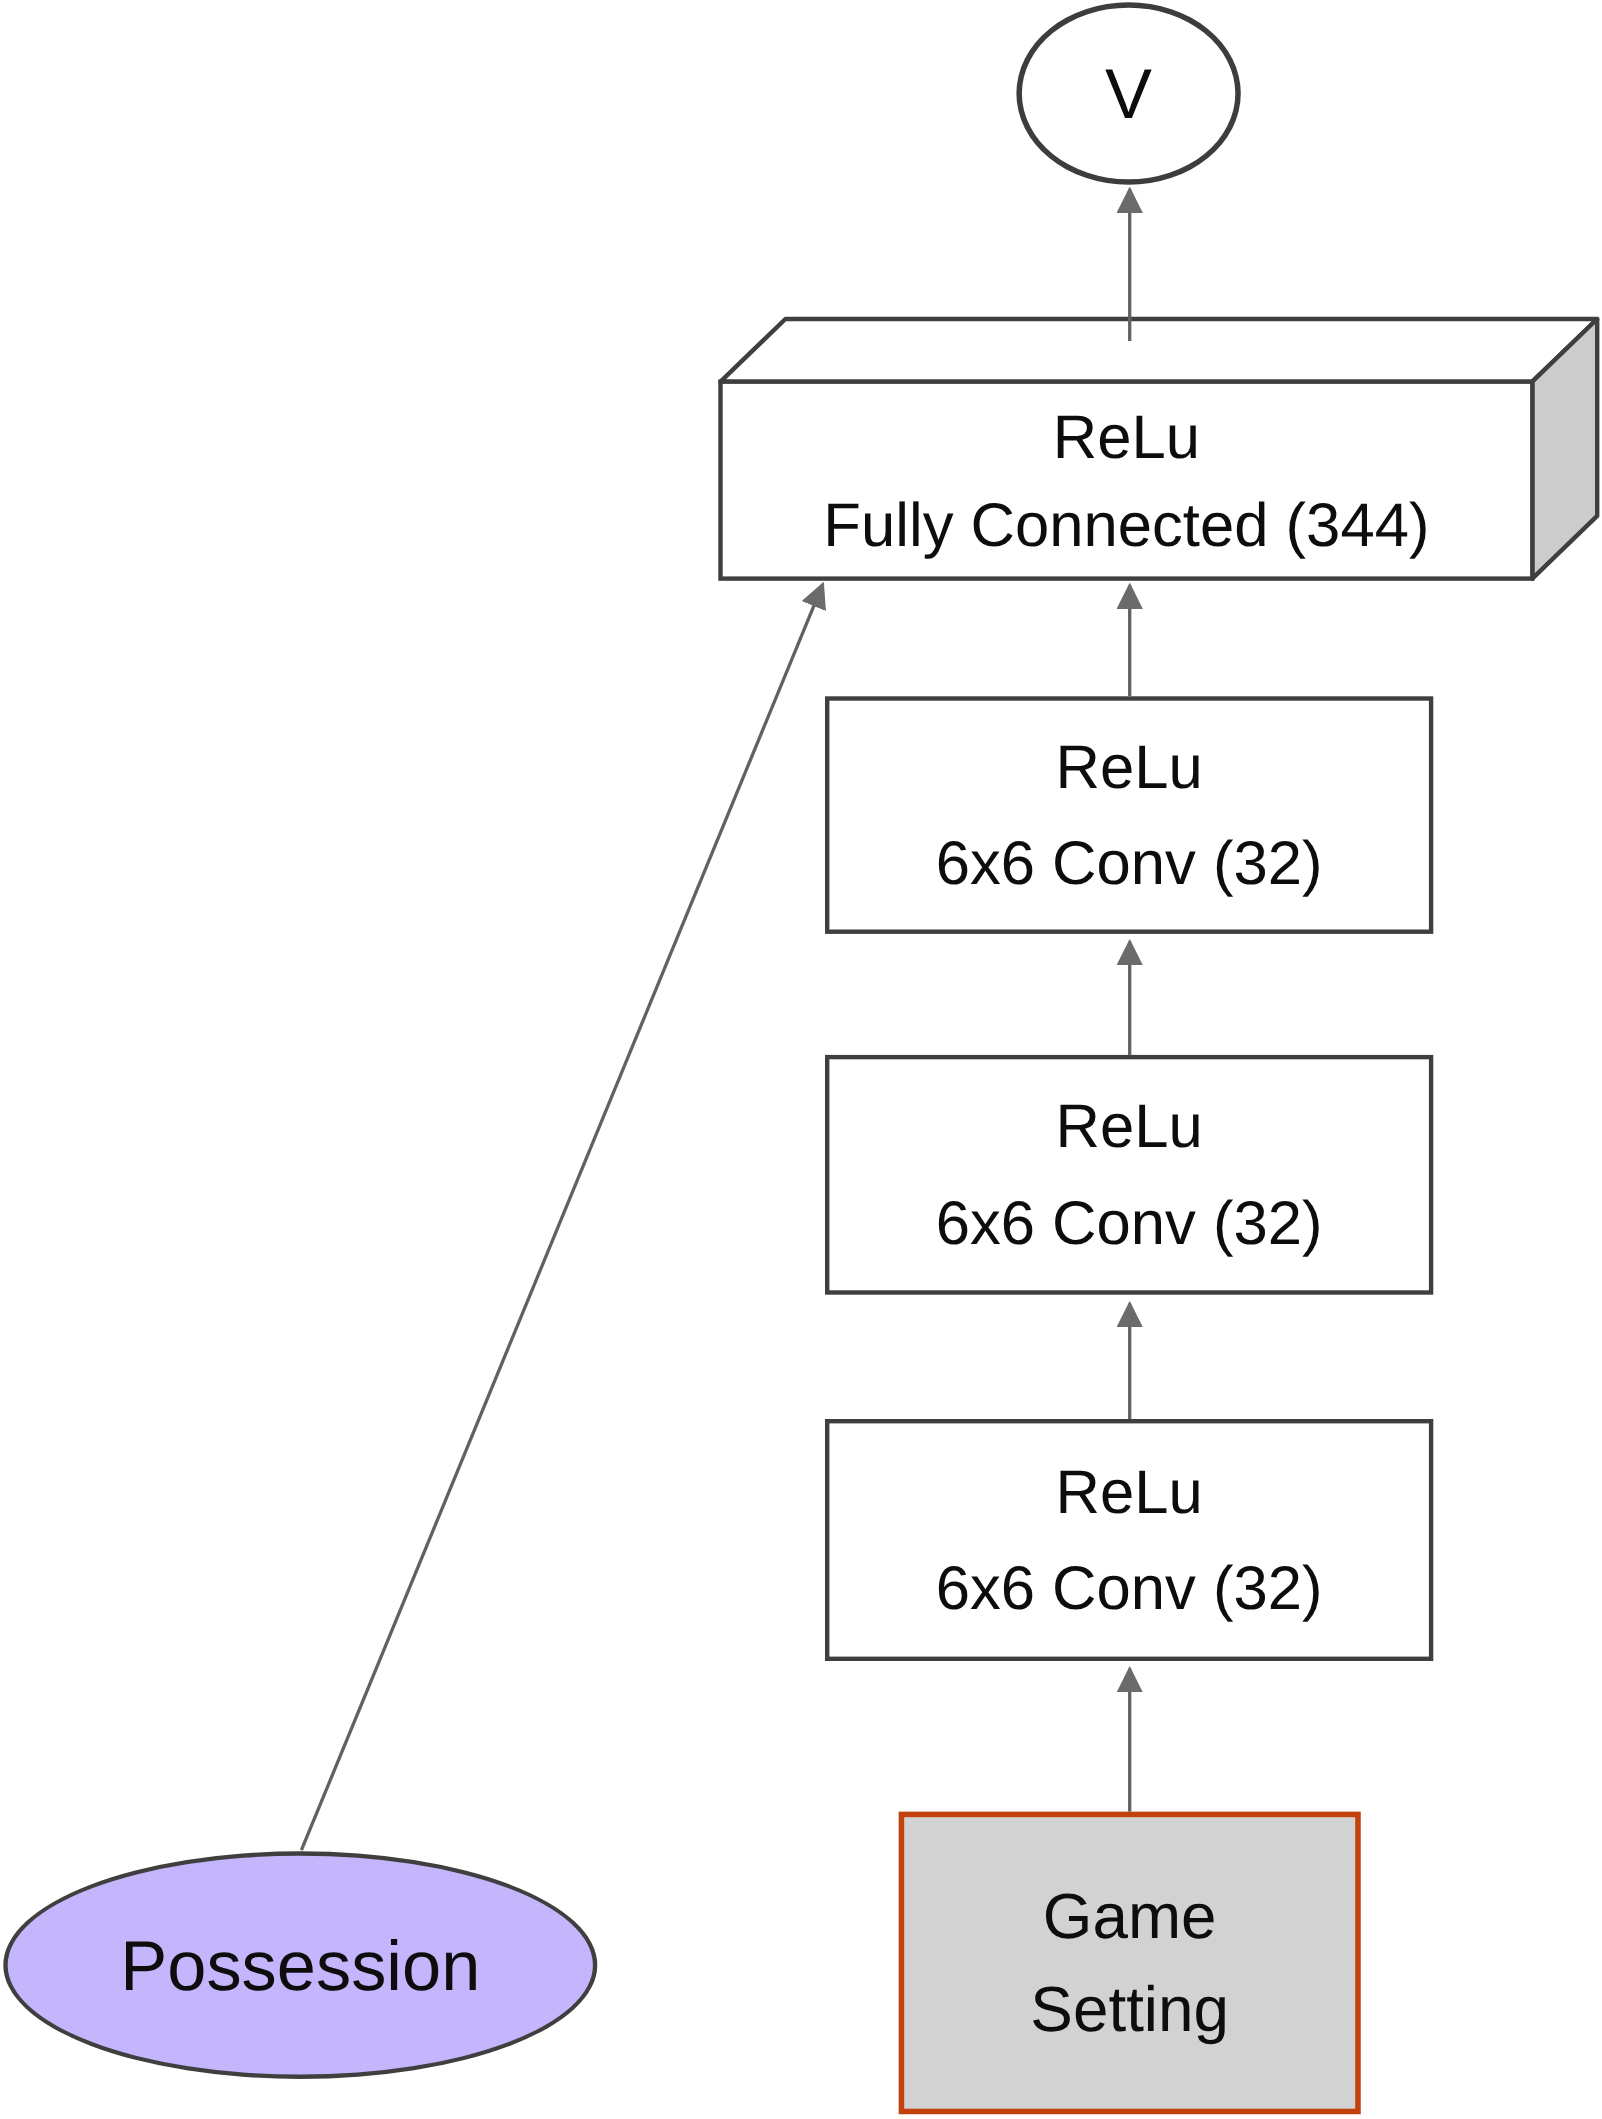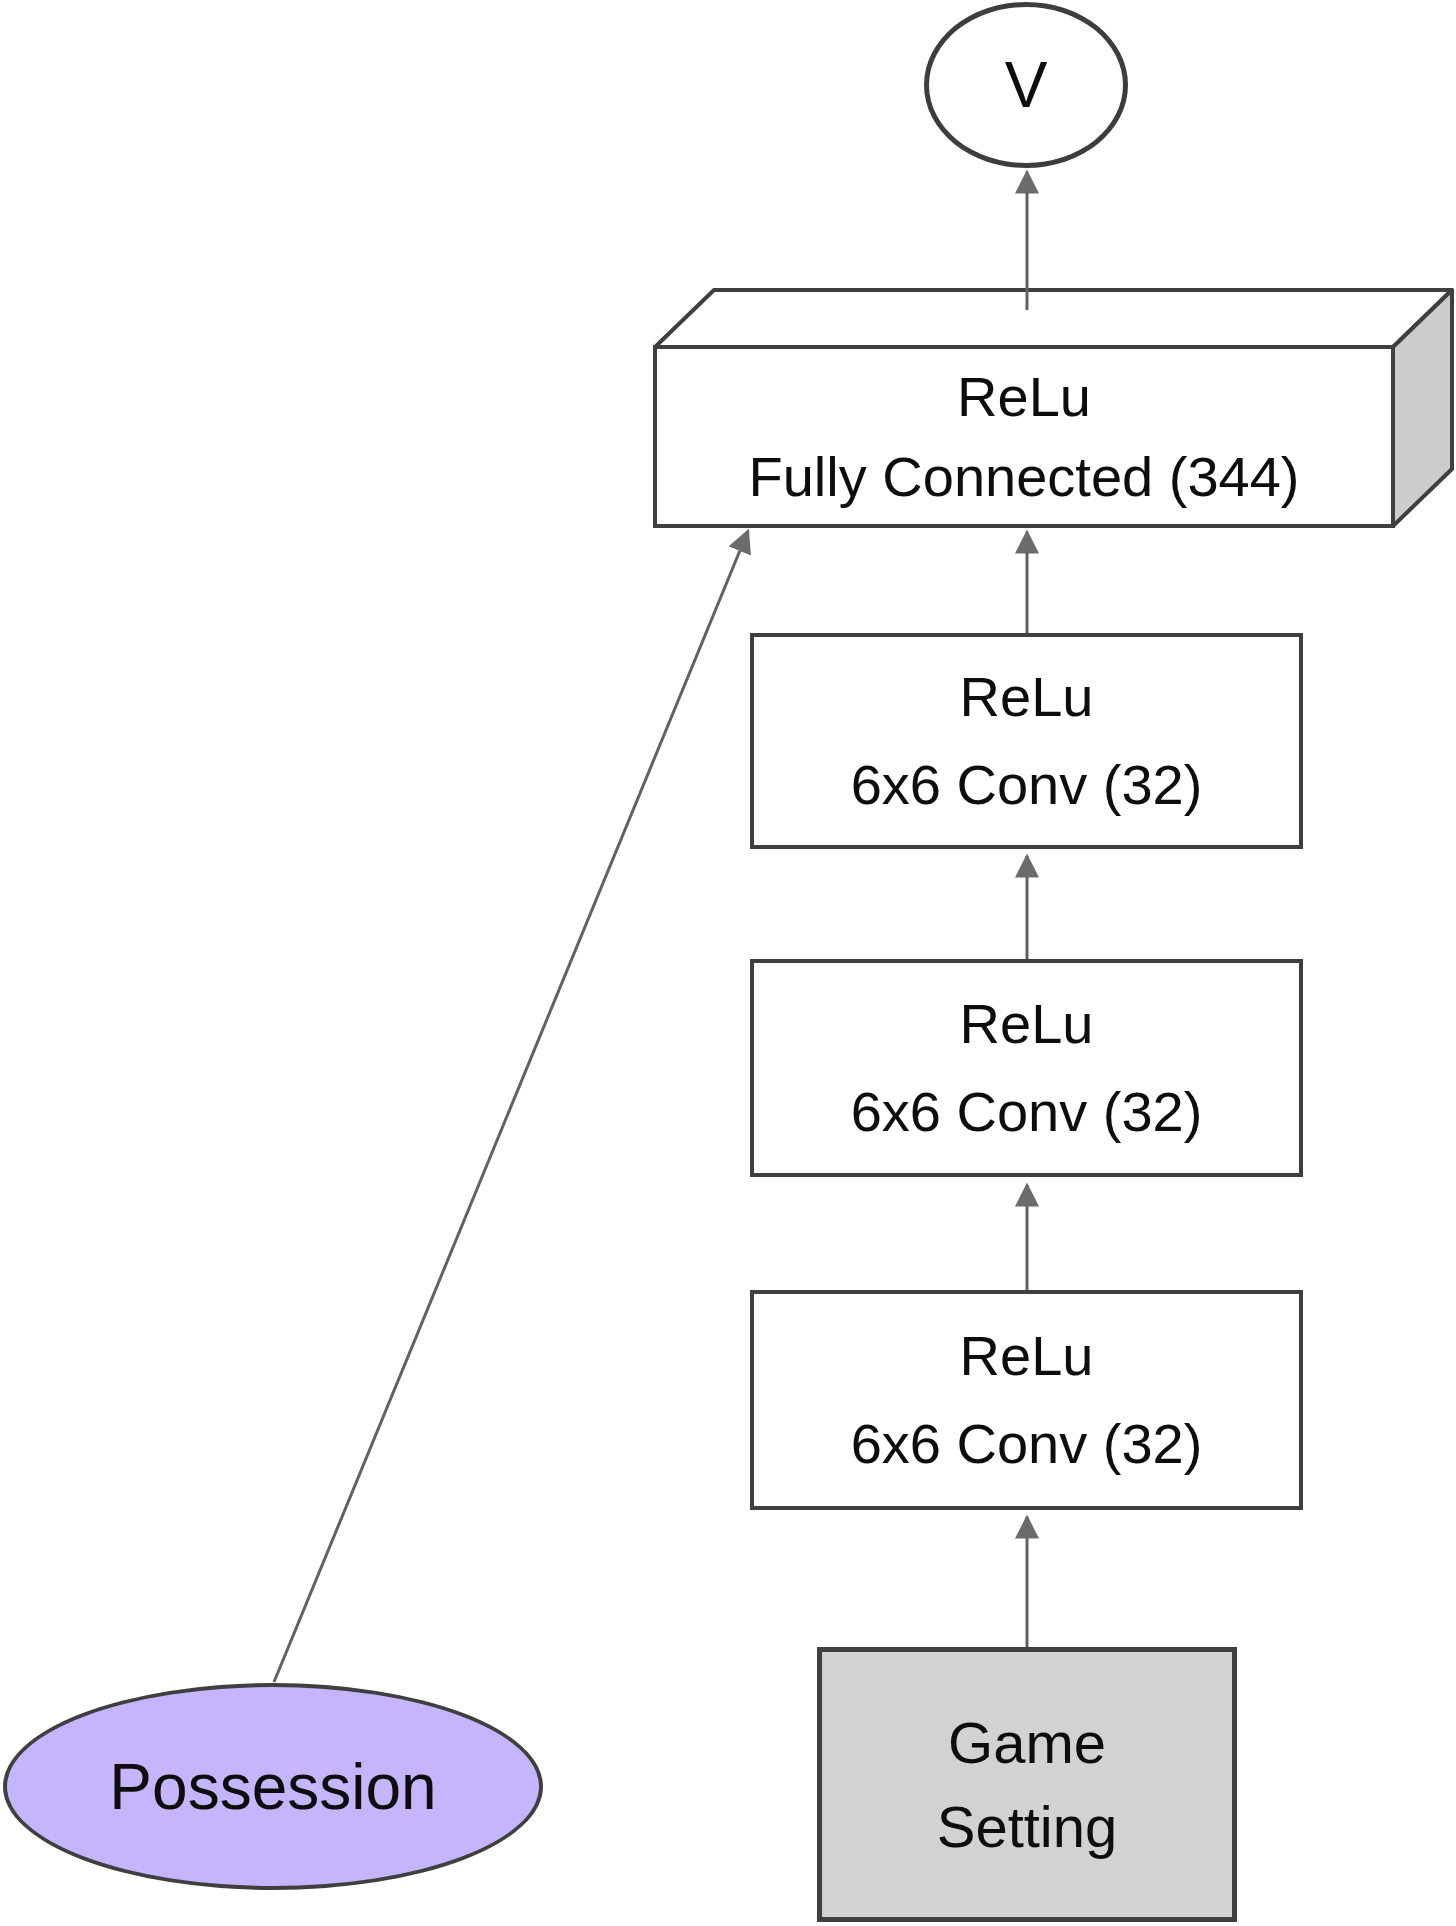--- a/index.html
+++ b/index.html
@@ -57,21 +57,21 @@
     line-height: 88px;
   }
   .conv-1 { top: 633px;  height: 216px; }
   .conv-2 { top: 959px;  height: 218px; }
   .conv-3 { top: 1290px; height: 220px; }
   
   .game-setting {
     left: 817px; top: 1647px;
     width: 420px; height: 275px;
     background: #d2d2d2;
-    border: 5px solid #404040;
+    border: 5px solid #c2410c;
     font-size: 58px;
     line-height: 84px;
   }
   
   .possession {
     left: 3px; top: 1683px;
     width: 540px; height: 207px;
     background: #c4b5fd;
     border: 4px solid #3f3f3f;
     border-radius: 50%;

